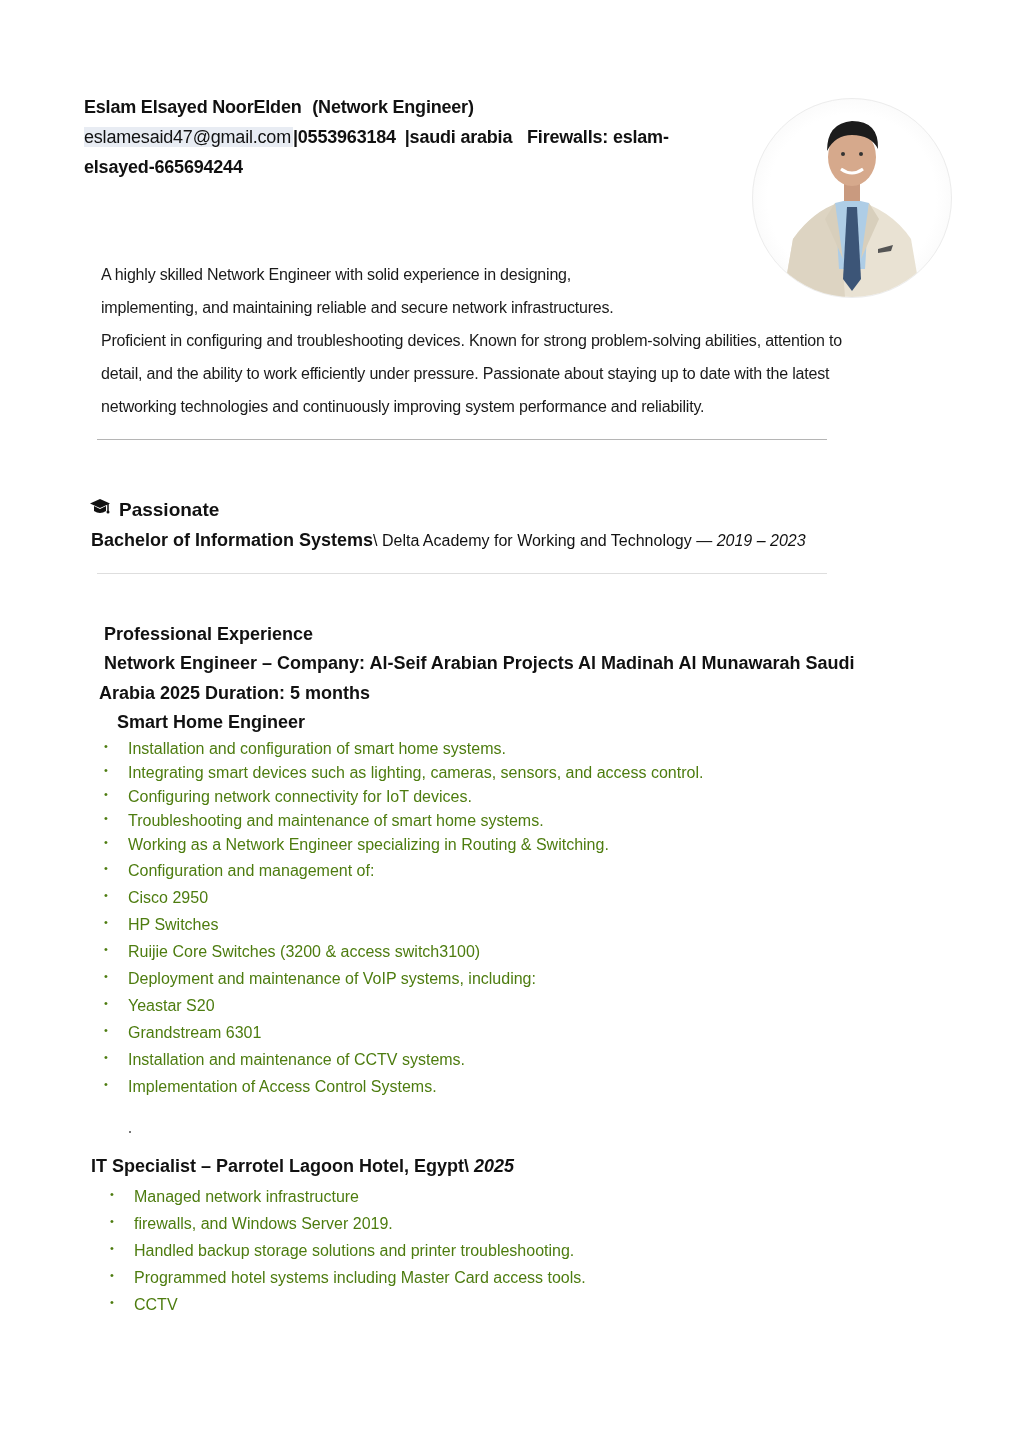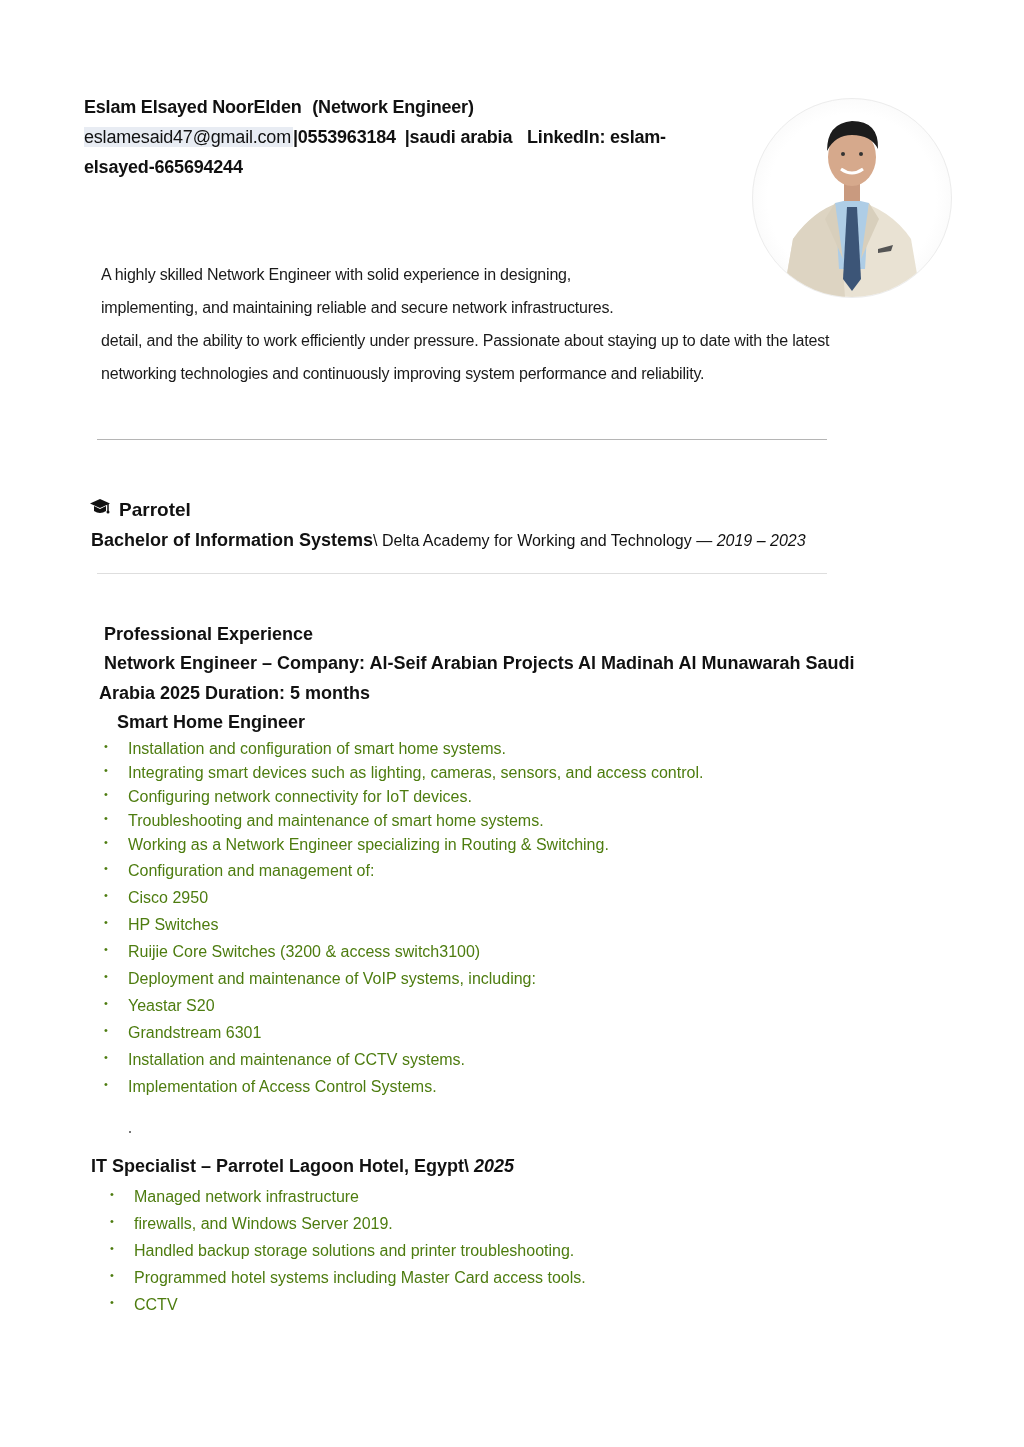--- a/index.html
+++ b/index.html
@@ -30,21 +30,21 @@
 </head>
 <body>
 
 <div class="abs hdr name-line">
   <span>Eslam Elsayed NoorElden</span>
   <span style="margin-left:6px;text-align:center;">(Network Engineer)</span>
 </div>
 <div class="abs hdr contact-line">
   <span class="email">eslamesaid47@gmail.com</span><span>|0553963184</span>
   <span style="margin-left:4px;">|saudi arabia</span>
-  <span style="margin-left:10px;">LinkedIn:</span>
+  <span style="margin-left:10px;">Firewalls:</span>
   <span>eslam-</span>
 </div>
 <div class="abs hdr contact-line2">elsayed-665694244</div>
 
 <div class="photo" title="Profile photo of man in light suit with blue tie">
   <svg width="198" height="198" viewBox="0 0 198 198">
 
     <path d="M30 198 L40 140 Q60 110 99 100 Q138 110 158 140 L168 198 Z" fill="#e9e2d3"></path>
     <path d="M40 140 Q60 112 85 104 L92 198 L30 198 Z" fill="#ddd4c2"></path>
 
@@ -65,36 +65,37 @@
 
     <path d="M88 70 Q99 78 110 70" stroke="#fff" stroke-width="3" fill="none"></path>
     <circle cx="90" cy="55" r="2" fill="#333"></circle>
     <circle cx="108" cy="55" r="2" fill="#333"></circle>
   </svg>
 </div>
 
 <div class="summary">
   <div>A highly skilled Network Engineer with solid experience in designing,</div>
   <div>implementing, and maintaining reliable and secure network infrastructures.</div>
+  <div>Proficient in configuring and troubleshooting devices. Known for strong problem-solving abilities, attention to</div>
   <div>detail, and the ability to work efficiently under pressure. Passionate about staying up to date with  the latest</div>
   <div>networking technologies and continuously improving system performance and reliability.</div>
 </div>
 
 <div class="rule" style="top:439px;"></div>
 
 <div class="abs edu-head">
   <span>
     <svg width="22" height="18" viewBox="0 0 22 18">
       <path d="M11 1 L21 5.5 L11 10 L1 5.5 Z" fill="#111"></path>
       <path d="M5 8 L5 13 Q11 17 17 13 L17 8 L11 11 Z" fill="#111"></path>
       <path d="M19 6 L19 13" stroke="#111" stroke-width="1.5"></path>
       <circle cx="19" cy="14" r="1.5" fill="#111"></circle>
     </svg>
   </span>
-  <span>Parrotel</span>
+  <span>Passionate</span>
 </div>
 <div class="abs edu-line">
   <b>Bachelor of Information Systems</b><span>\ Delta Academy for Working and Technology — </span><i>2019 – 2023</i>
 </div>
 
 <div class="rule light" style="top:573px;"></div>
 
 <div class="abs pe" style="left:104px; top:624px;">Professional Experience</div>
 <div class="abs pe" style="left:104px; top:653px;">Network Engineer – Company: Al-Seif Arabian Projects Al Madinah Al Munawarah Saudi</div>
 <div class="abs pe" style="left:99px; top:683px;">Arabia 2025  Duration: 5 months</div>

